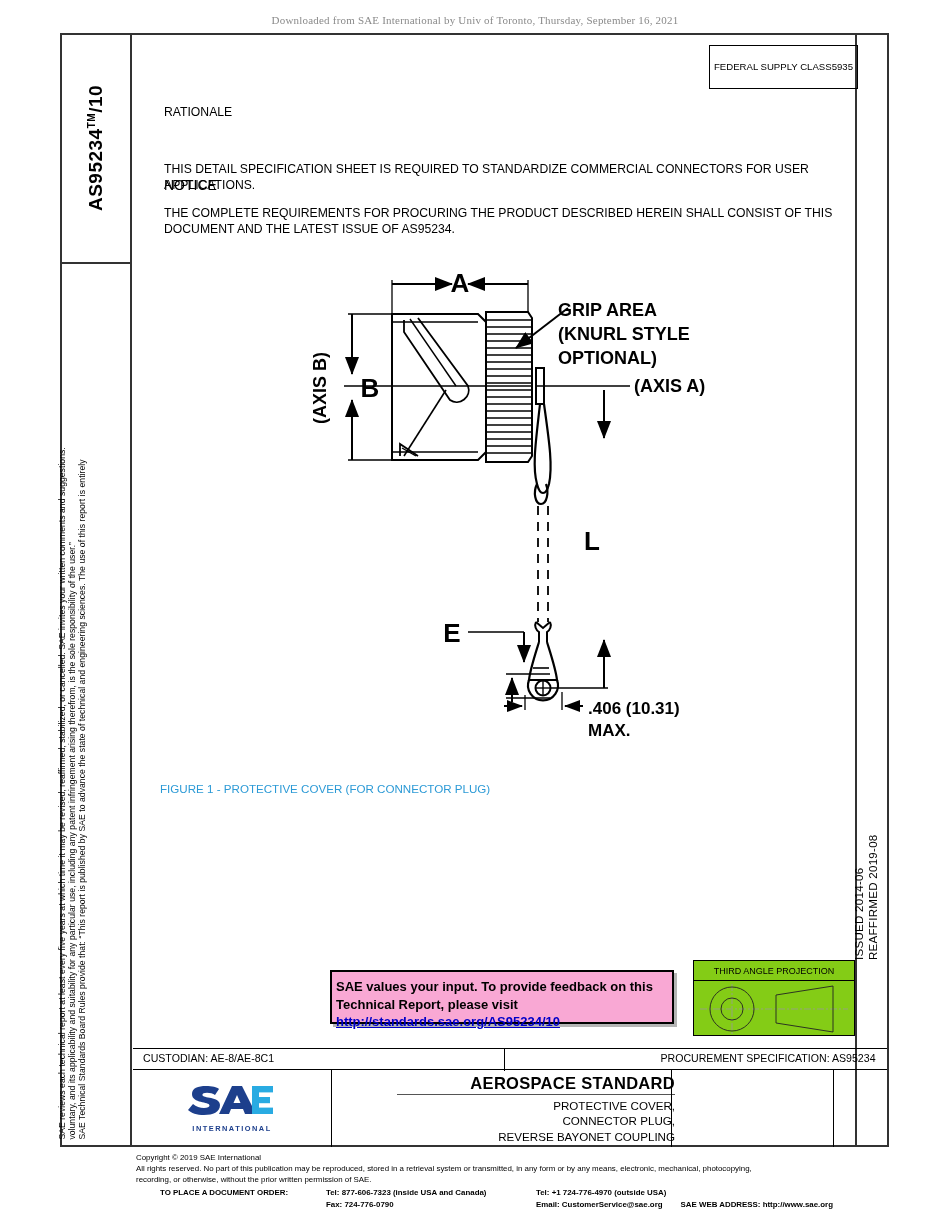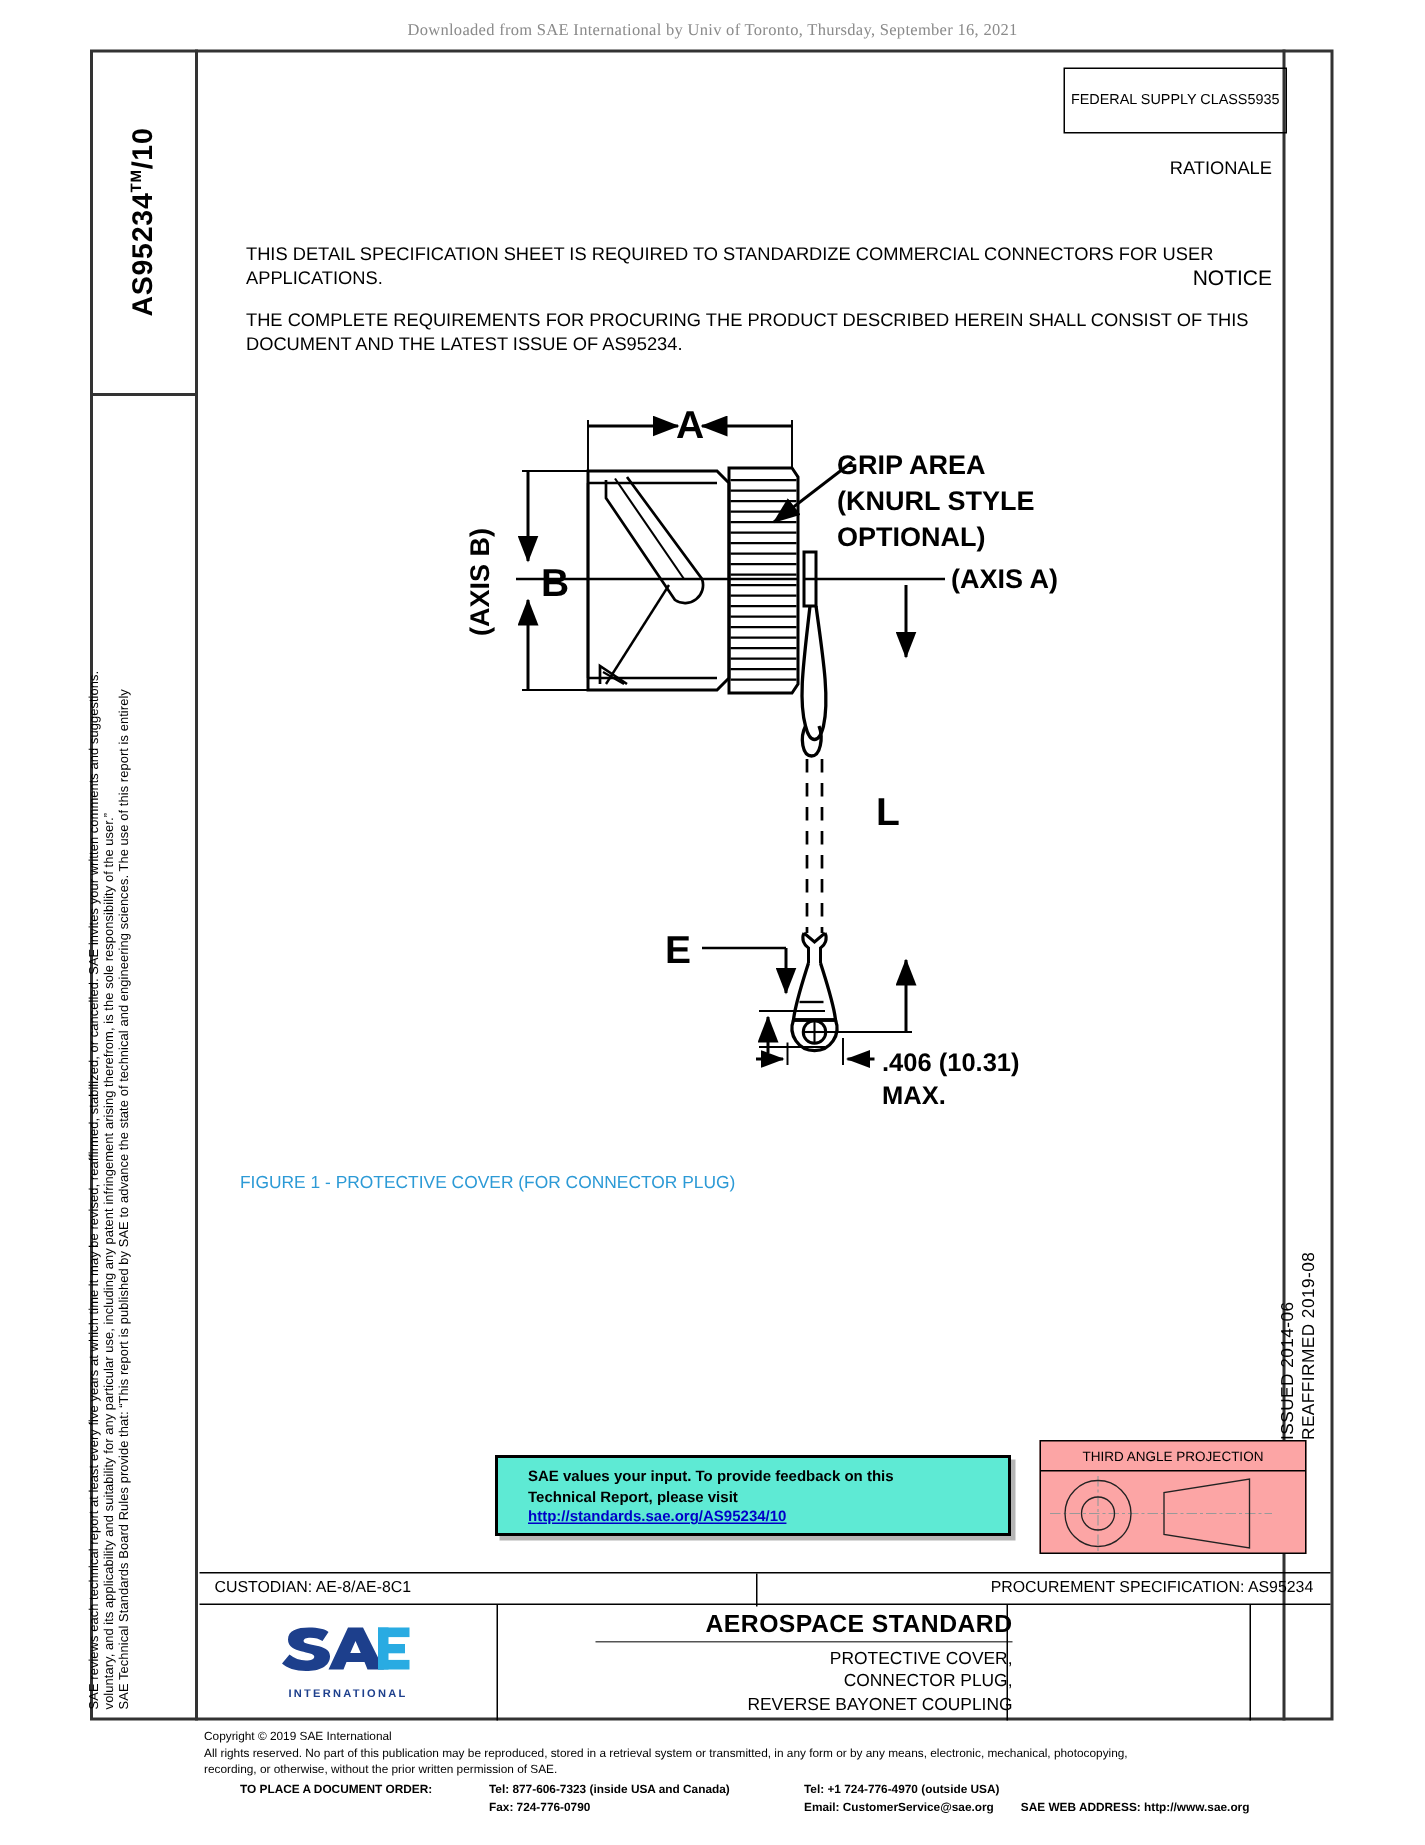--- a/index.html
+++ b/index.html
@@ -65,46 +65,46 @@
   
   .fsc{
     position:absolute;left:709px;top:45px;width:149px;height:44px;
     border:1.3px solid #000;box-sizing:border-box;
     display:flex;flex-direction:row;align-items:center;justify-content:center;
     font-size:9.6px;line-height:1.35;text-align:center;
   }
 
   
   .txt-block{position:absolute;left:164px;width:684px;}
-  .ctr{text-align:right;}
+  .ctr{text-align:left;}
   .t-rationale{top:105px;font-size:12.2px;}
   .t-rat-body{top:134px;font-size:12.2px;line-height:1.28;margin-top:28px;}
   .t-notice{top:177px;font-size:14px;}
   .t-not-body{top:206px;font-size:12.2px;line-height:1.28;}
 
   
   .figure{position:absolute;left:300px;top:270px;width:460px;height:500px;}
   .fig-cap{
     position:absolute;left:160px;top:782px;width:700px;
     font-size:11.6px;color:#2c9ad6;text-align:left;
   }
 
   
   .feedback{
     position:absolute;left:330px;top:970px;width:344px;height:54px;
     border:2px solid #000;box-sizing:border-box;
-    padding:6px 20px;font-size:10px;font-weight:bold;line-height:1.36;
-    box-shadow:3px 3px 0 rgba(120,120,120,.55);background:#5eead4;
+    padding:6px 4px;font-size:13px;font-weight:bold;line-height:1.36;
+    box-shadow:3px 3px 0 rgba(120,120,120,.55);background:#f9a8d4;
   }
   .feedback a{color:#0000c8;text-decoration:underline;}
 
   
   .tap{
-    position:absolute;left:693px;top:960px;width:178px;height:76px;
-    border:1.3px solid #000;box-sizing:border-box;background:#fca5a5;
+    position:absolute;left:693px;top:960px;width:162px;height:76px;
+    border:1.3px solid #000;box-sizing:border-box;background:#84cc16;
   }
   .tap-title{
     height:19px;border-bottom:1.3px solid #000;
     display:flex;align-items:center;justify-content:center;font-size:9px;
   }
   .tap-sym{height:55px;position:relative;}
 
   
   .tb-row1{
     position:absolute;left:133px;top:1048px;width:754px;height:22px;

